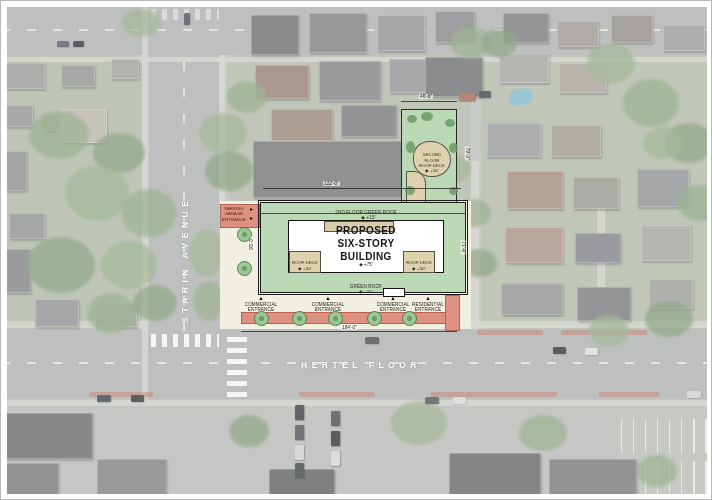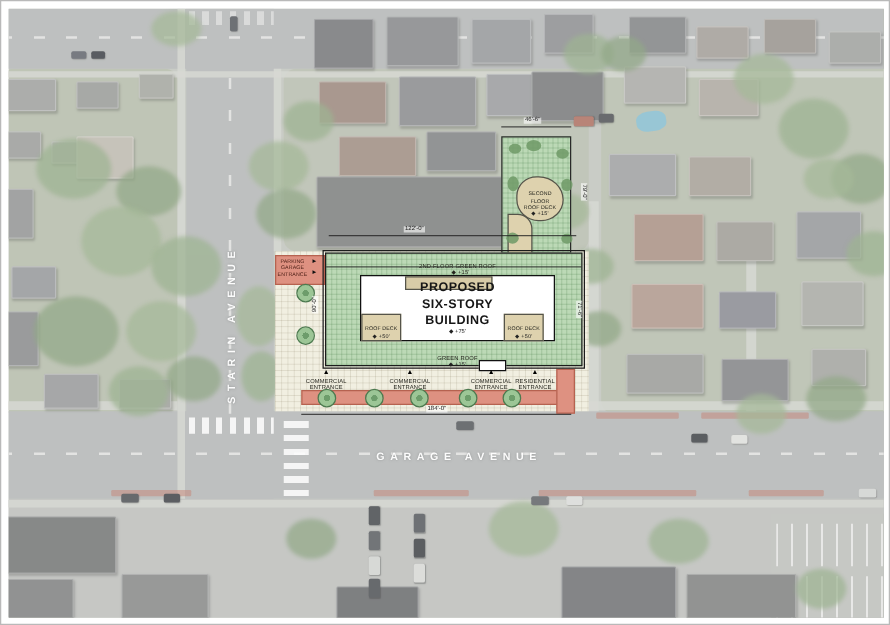--- a/index.html
+++ b/index.html
@@ -186,21 +186,21 @@
           <div class="car" style="left: 330px; top: 430px; width: 9px; height: 15px; background: rgb(35, 38, 42);"></div>
           <div class="car" style="left: 330px; top: 450px; width: 9px; height: 15px; background: rgb(208, 209, 206);"></div>
           <div class="car" style="left: 458px; top: 92px; width: 16px; height: 8px; background: rgb(160, 90, 74);"></div>
           <div class="car" style="left: 478px; top: 90px; width: 12px; height: 7px; background: rgb(53, 56, 60);"></div>
         </div>
 
    <div id="wash"></div>
 
    <div id="streets">
      <div id="starin-label" class="street-name">STARIN AVENUE</div>
-     <div id="hertel-label" class="street-name">GARAGE AVENUE</div>
+     <div id="hertel-label" class="street-name">HERTEL FLOOR</div>
    </div>
 
    <div id="plan">
 
      <div class="creamgrid abs" style="left:219px;top:200px;width:251px;height:128px"></div>
 
      <div class="salmon" style="left:240px;top:311px;width:216px;height:12px"></div>
      <div class="salmon" style="left:444px;top:294px;width:15px;height:36px"></div>
 
      <div class="salmon" style="left:219px;top:203px;width:40px;height:24px"></div>

